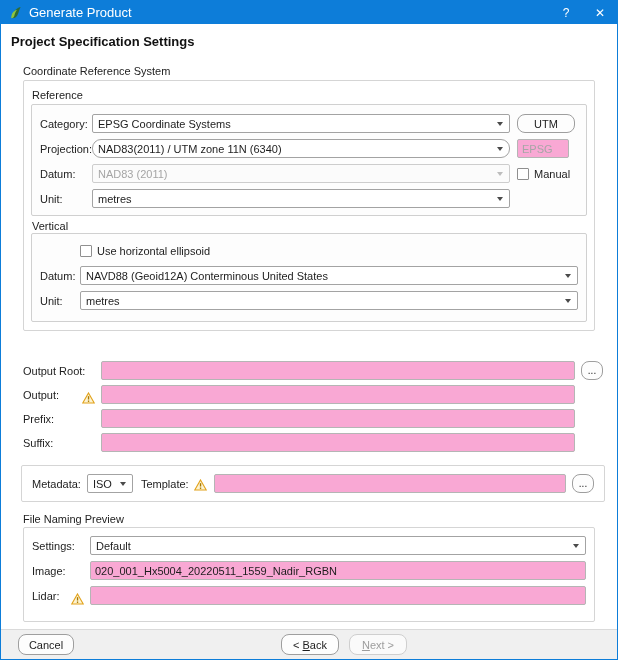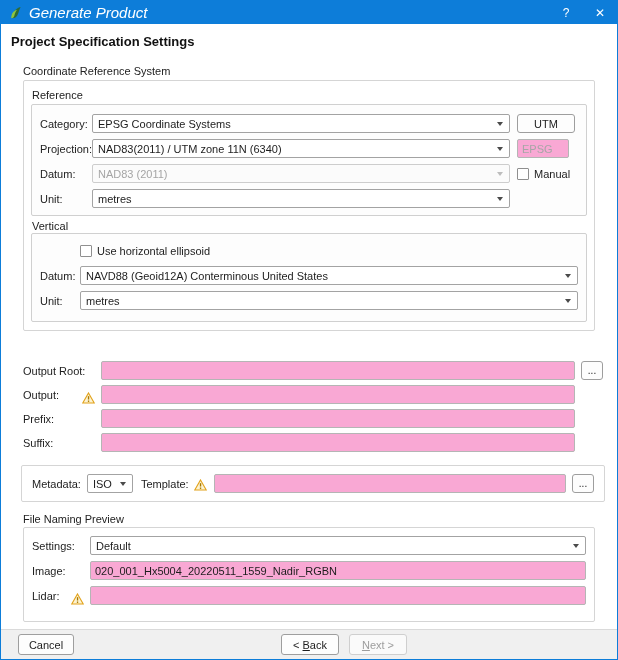--- a/index.html
+++ b/index.html
@@ -6,21 +6,21 @@
   html,body { margin:0; padding:0; background:#ffffff; }
   body { font-family:"Liberation Sans","DejaVu Sans",sans-serif; font-size:11px; color:#1d1d1d; }
 
   .window { position:relative; width:618px; height:660px; background:#fff;
             border:1px solid #0d7dd9; overflow:hidden; }
 
   
   .titlebar { position:absolute; left:0; top:0; right:0; height:23px;
               background:#0d7dd9; color:#fff; display:flex; align-items:center; }
   .app-icon { margin:0 6px 0 7px; display:inline-flex; }
-  .tb-title { font-size:15px;font-style:italic; }
+  .tb-title { font-size:13px; }
   .tb-btns { margin-left:auto; display:flex; height:100%; }
   .tb-btn { width:34px; height:100%; display:flex; align-items:center; justify-content:center;
             font-size:12px; cursor:default; }
 
   .heading { position:absolute; left:10px; top:33px; font-size:13px; font-weight:bold; color:#111; }
 
   .sec-label { position:absolute; color:#222; }
 
   .gbox { position:absolute; border:1px solid #d5d5d5; border-radius:2px; background:#fff; }
   .gbox-inner { position:absolute; border:1px solid #d0d0d0; border-radius:2px; background:#fdfdfd; }
@@ -39,21 +39,21 @@
            border-top:4px solid #4a4a4a; }
   .combo.disabled { color:#a5a5a5; border-color:#cdcdcd; background:#fbfbfb; }
   .combo.disabled .caret { border-top-color:#bdbdbd; }
 
   
   .tb { height:19px; border:1px solid #b5b5b5; border-radius:2px; background:#f9a8d4;
         font-family:inherit; font-size:11px; padding:0 4px; color:#1d1d1d; outline:none; }
   .tb::placeholder { color:#a6a6a6; }
 
   
-  .btn { height:19px; background:#fdfdfd; border:1px solid #9e9e9e; border-radius:3px;
+  .btn { height:19px; background:#fdfdfd; border:1px solid #9e9e9e; border-radius:8px;
          font-family:inherit; font-size:11px; color:#1d1d1d; padding:0 6px; cursor:default; }
   .btn.browse { width:22px; padding:0; font-size:10px; line-height:10px; }
   .btn:disabled, .btn.disabled { color:#9d9d9d; border-color:#cfcfcf; background:#fafafa; }
 
   .checkbox { width:12px; height:12px; border:1px solid #8f8f8f; background:#fff;
               border-radius:1px; display:inline-block; flex:0 0 auto; }
   .cb-label { margin-left:5px; }
 
   .warn { display:inline-flex; flex:0 0 auto; }
 
@@ -115,21 +115,21 @@
           <span class="flabel" style="width:52px;">Category:</span>
           <div class="combo" style="width:418px;">
             <span class="combo-text">EPSG Coordinate Systems</span>
             <span class="caret"></span>
           </div>
           <button class="btn" style="width:58px; margin-left:7px;">UTM</button>
         </div>
 
         <div class="frow">
           <span class="flabel" style="width:52px;">Projection:</span>
-          <div class="combo" style="width:418px;">
+          <div class="combo" style="width:418px;border-radius:9px;">
             <span class="combo-text">NAD83(2011) / UTM zone 11N (6340)</span>
             <span class="caret"></span>
           </div>
           <input class="tb" style="width: 52px; margin-left: 7px;" placeholder="EPSG">
         </div>
 
         <div class="frow">
           <span class="flabel" style="width:52px;">Datum:</span>
           <div class="combo disabled" style="width:418px;">
             <span class="combo-text">NAD83 (2011)</span>

